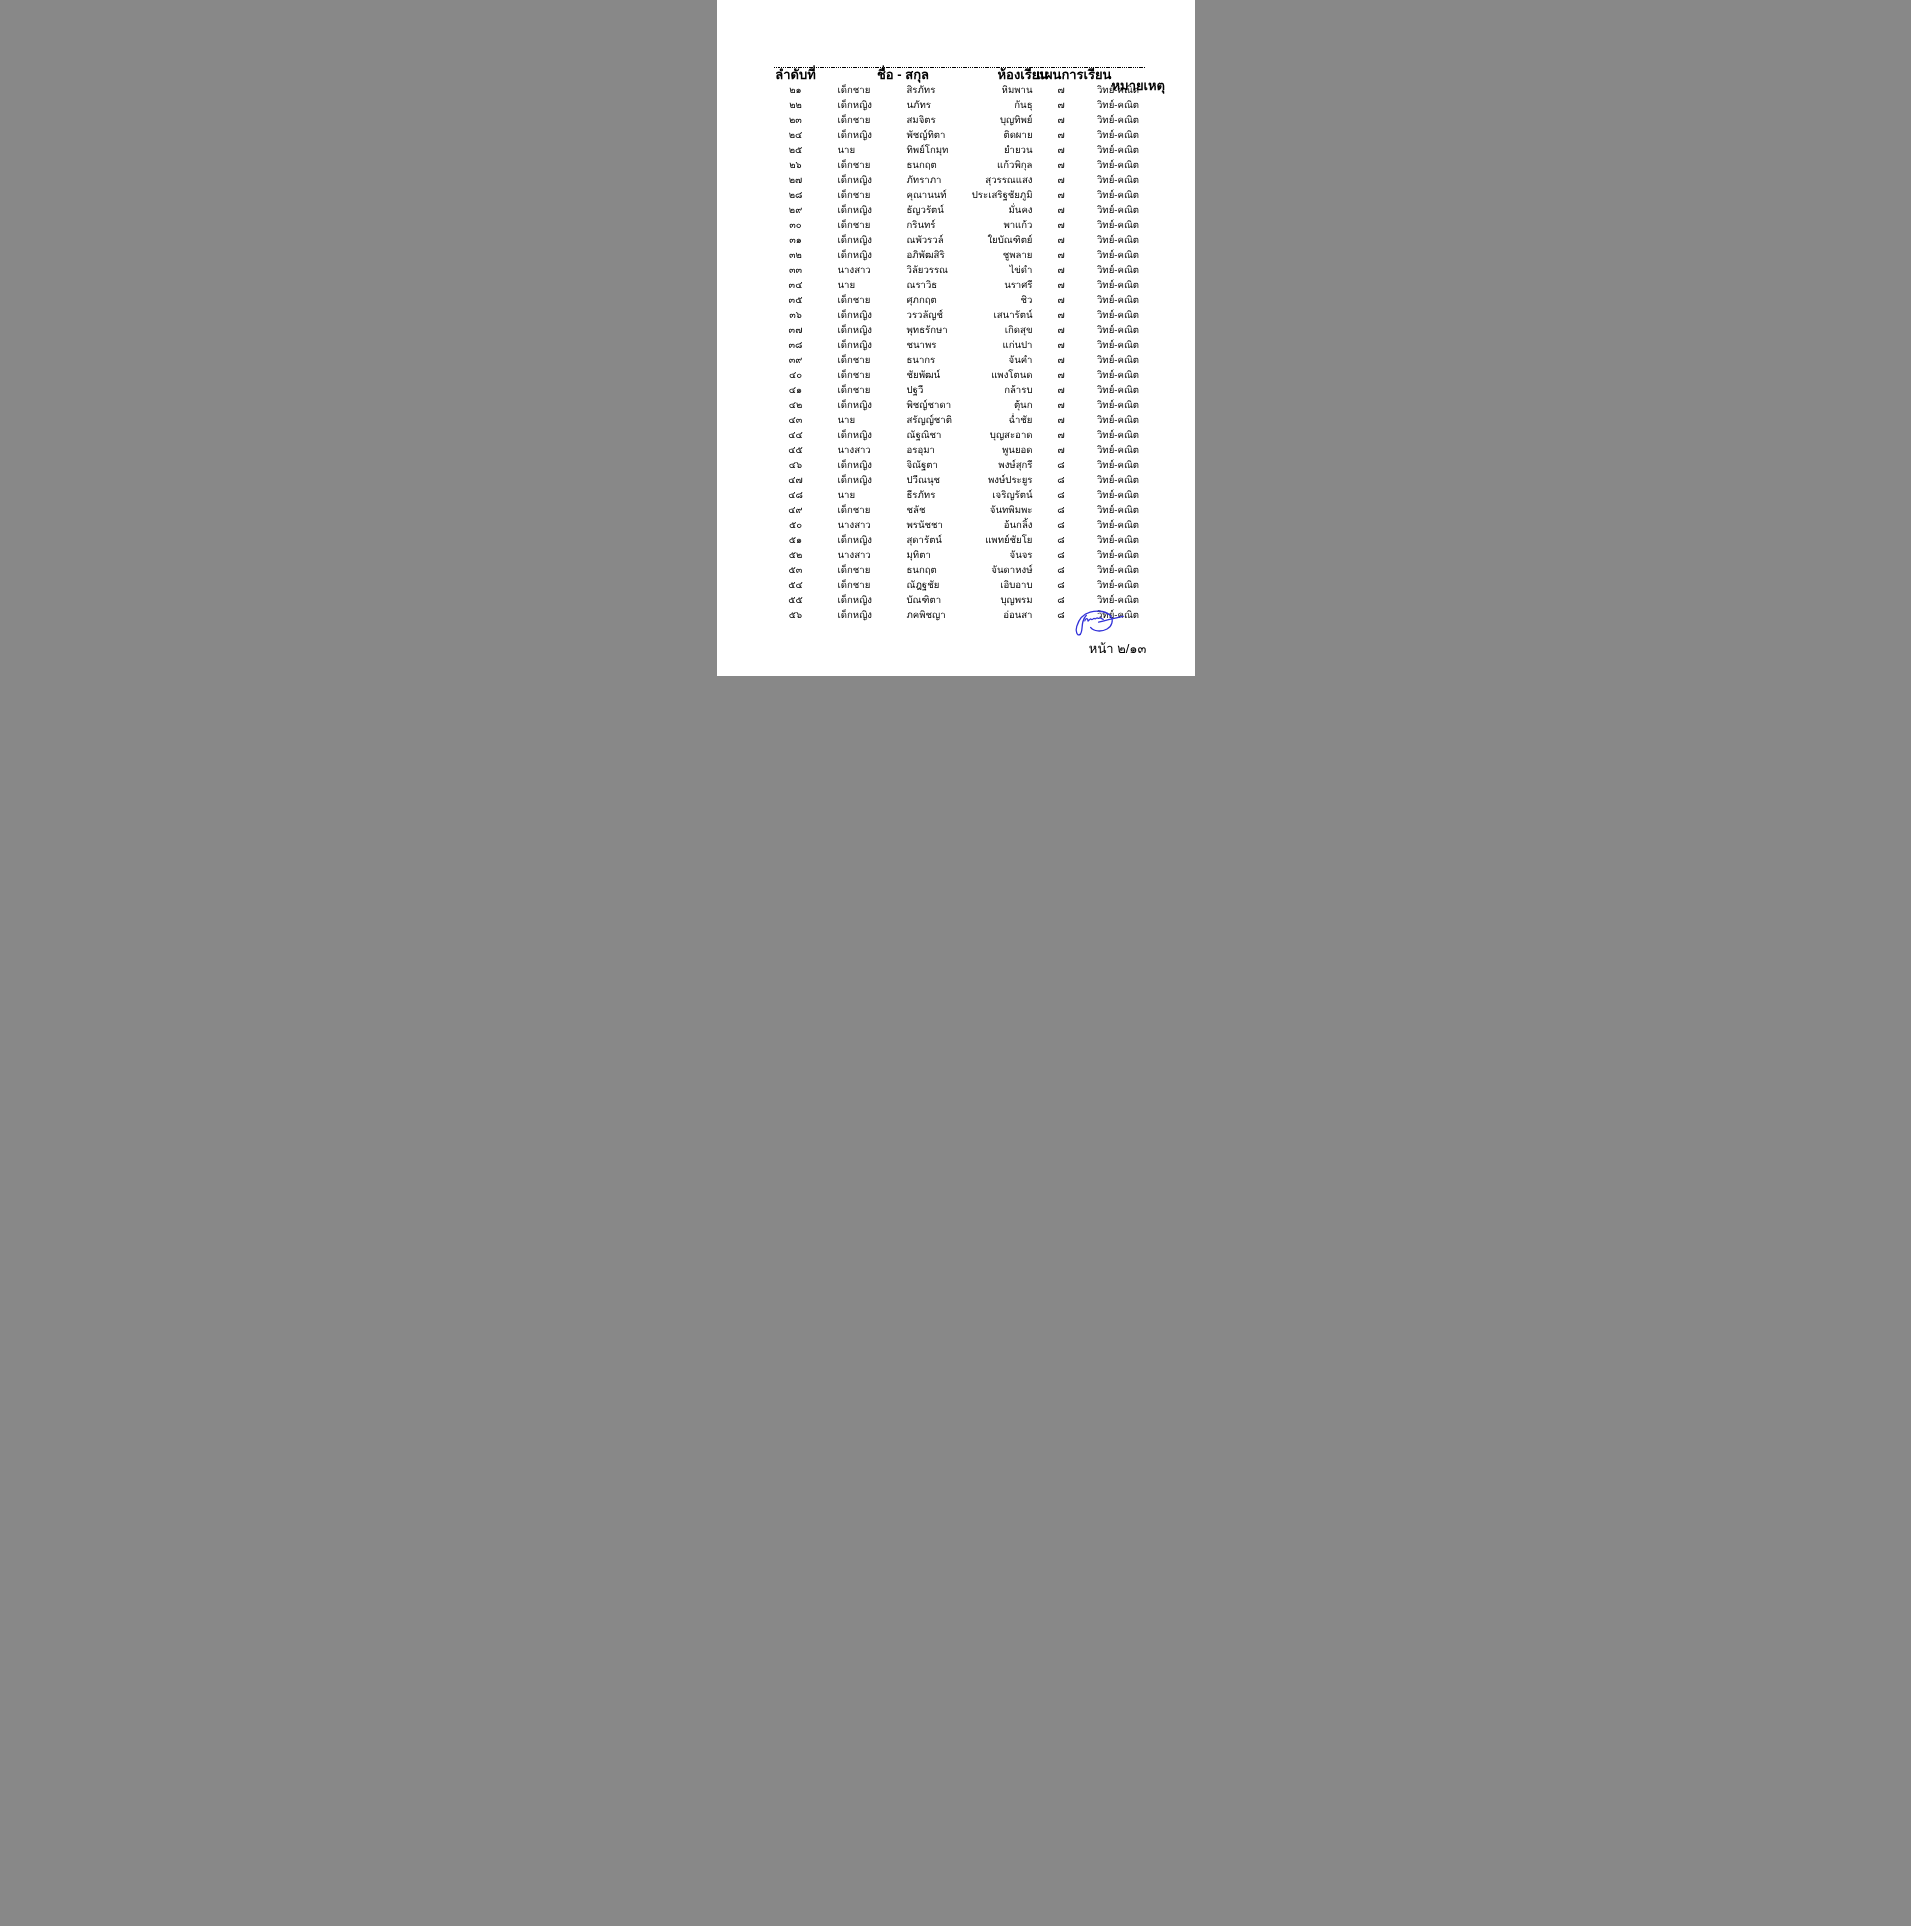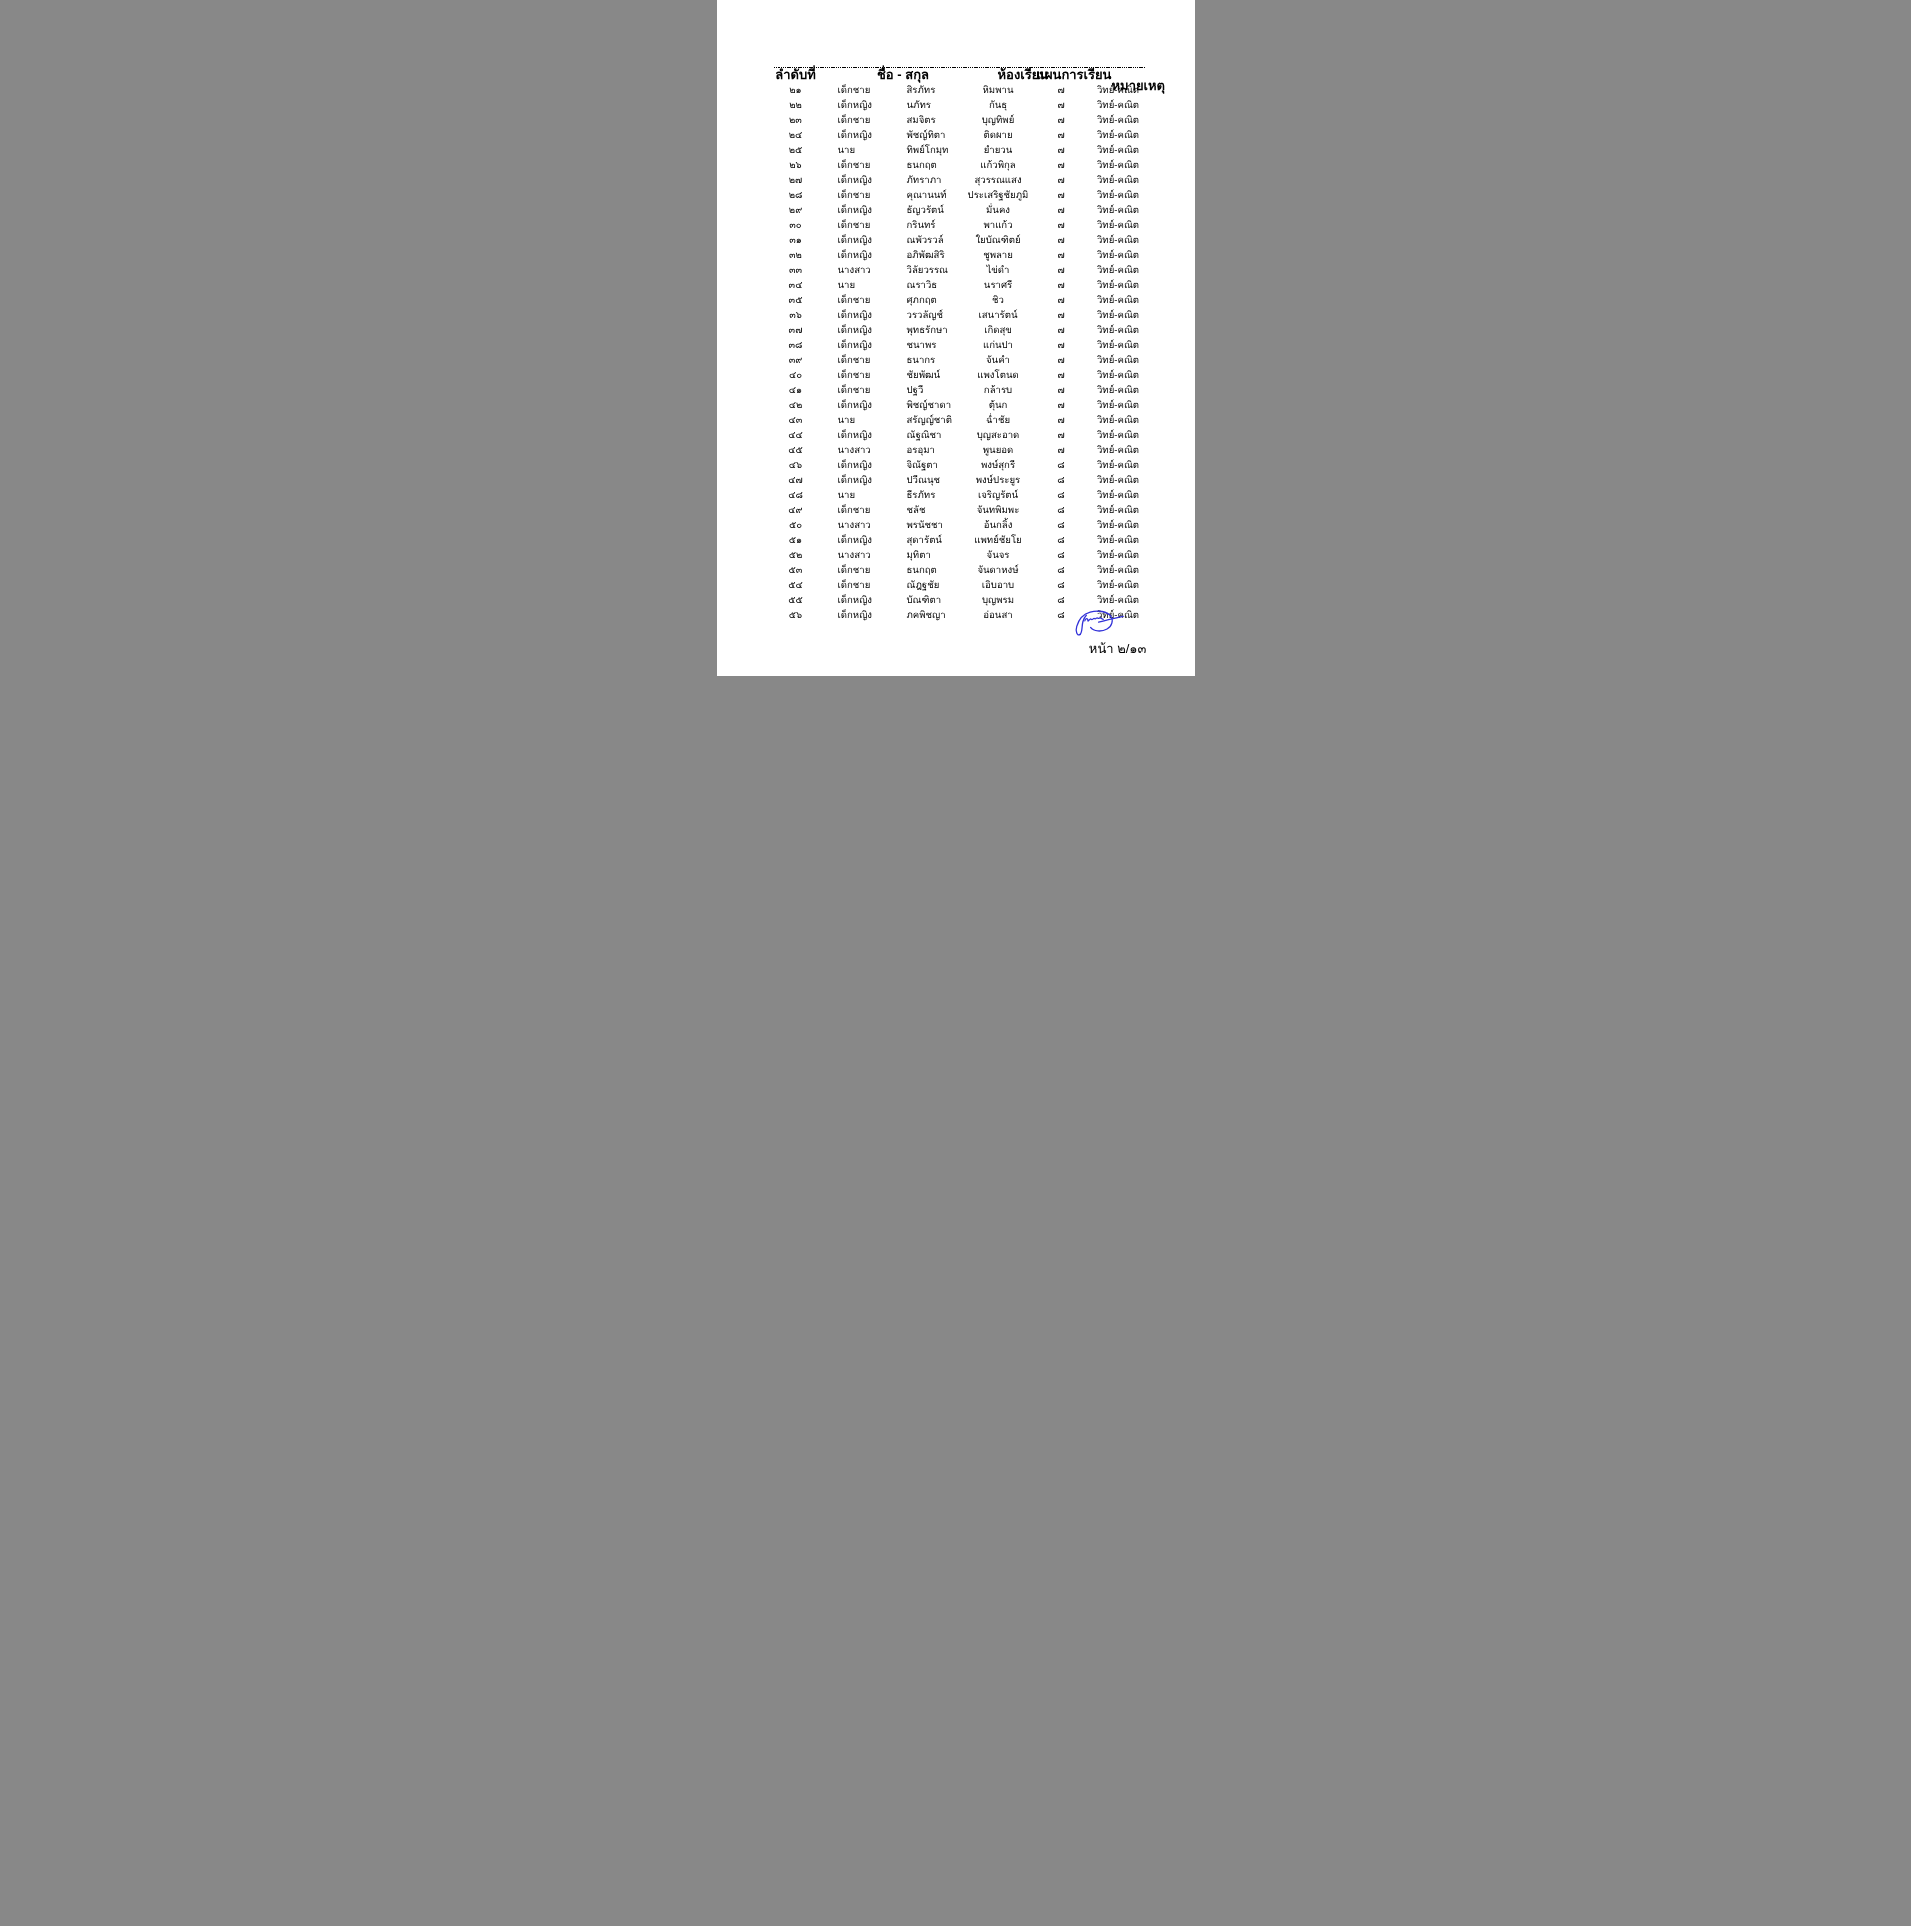--- a/index.html
+++ b/index.html
@@ -32,21 +32,21 @@
   .thead::before{
     content:"";
     position:absolute;left:0;right:0;top:0;height:0.8px;
     background:repeating-linear-gradient(90deg,#000 0 1.3px,transparent 1.3px 2.2px);
   }
   .c{display:inline-block;flex:0 0 auto;font-size:9.6px;line-height:1;overflow:visible;}
   .thead .c{font-weight:bold;font-size:13px;}
   .c.no   {width:44px;text-align:center;}
   .c.title{width:45px;text-align:left;padding-left:20px;}
   .c.first{width:57px;text-align:left;margin-left:24px;}
-  .c.last {width:69px;text-align:center;}
+  .c.last {width:69px;text-align:right;}
   .c.room {width:39px;text-align:center;margin-left:9px;}
   .c.plan {width:75px;text-align:center;}
   .c.note {width:42px;text-align:center;margin-top:21px;}
   .c.namehdr{width:171px;text-align:center;}
   .signature{
     position:absolute;
     left:354px;top:609px;
     width:56px;height:28.5px;
     z-index:5;
     pointer-events:none;

